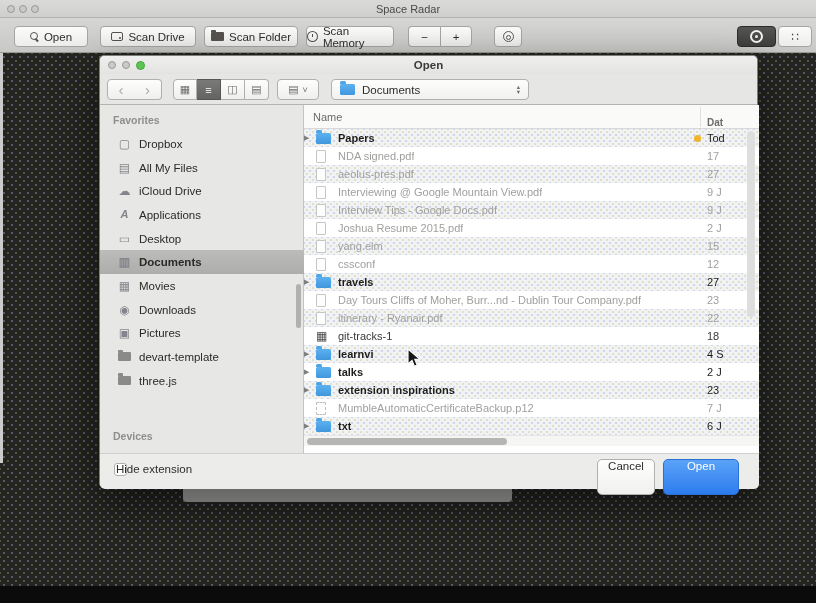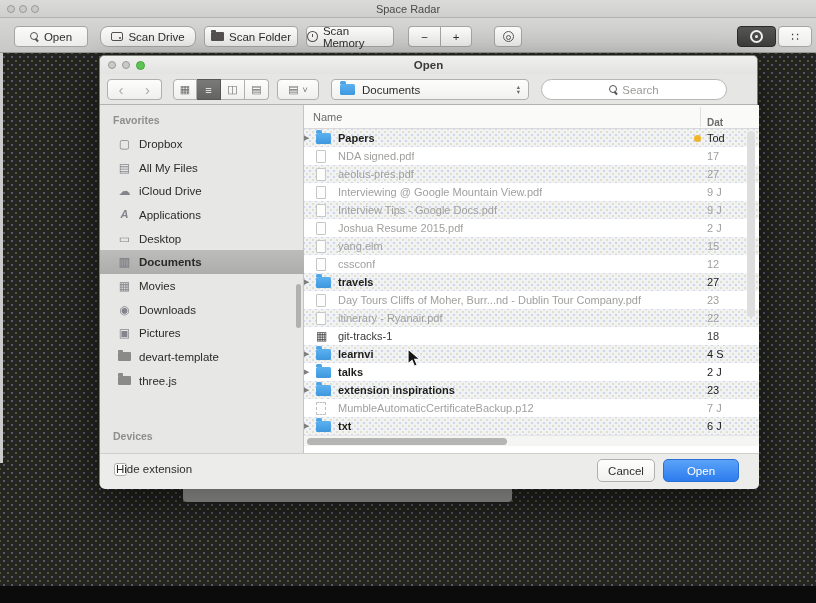--- a/index.html
+++ b/index.html
@@ -100,21 +100,21 @@
   .row-name { flex:0 1 auto; white-space:nowrap; overflow:hidden; margin-right:72px; }
   .tag-dot { position:absolute; left:390px; top:6px; width:7px; height:7px; border-radius:50%; background:#f0b429; display:none; }
   .row-date { position:absolute; left:403px; top:3px; width:36px; white-space:nowrap; overflow:hidden; }
   .h-scroll-track { position:absolute; left:0; top:330px; width:455px; height:11px; background:#f5f5f3; border-top:1px solid #e6e6e4; }
   .h-scroll-thumb { position:absolute; left:3px; top:1.5px; width:200px; height:7px; background:#b5b5b3; border-radius:4px; }
   .v-scroll-thumb { position:absolute; left:443px; top:26px; width:8px; height:186px; background:#dedede; border-radius:4px; }
   .dlg-footer { position:absolute; left:0; top:397px; width:659px; height:36px; background:#ececea;
     border-top:1px solid #cfcfcd; border-radius:0 0 5px 5px; }
   .checkbox { position:absolute; left:14px; top:9px; width:13px; height:13px; background:#fff; border:1px solid #aeaeac; border-radius:3px; }
   .cb-label { position:absolute; left:16px; top:9px; font-size:11.5px; color:#2e2e2c; }
-  .dlg-btn { position:absolute; top:5px; height:23px; border-radius:5px; display:flex; align-items:center; justify-content:center; font-size:11.5px; }
+  .dlg-btn { position:absolute; top:5px; height:36px; border-radius:5px; display:flex; justify-content:center; font-size:11.5px; }
   .btn-cancel { left:497px; width:58px; background:linear-gradient(#fefefc,#f0f0ee); border:1px solid #b0b0ae; color:#2e2e2c; }
   .btn-open { left:563px; width:76px; background:linear-gradient(#5aa3f8,#2d7cee); border:1px solid #2a6fd6; color:#fff; }
 
   .cursor { position:absolute; left:407px; top:348px; z-index:50; }
 </style>
 </head>
 <body>
 
 <div class="screen">
 
@@ -128,21 +128,21 @@
     <span class="tl ring" style="left:19px; top:5px;"></span>
     <span class="tl ring" style="left:31px; top:5px;"></span>
     <div class="app-title">Space Radar</div>
   </div>
 
   <div class="app-toolbar">
     <div class="tb-btn" style="left:14px; width:74px;">
       <span class="mag"></span>
       <span>Open</span>
     </div>
-    <div class="tb-btn" style="left:100px; width:96px;border-radius:8px;">
+    <div class="tb-btn" style="left:100px; width:96px;">
       <span class="drive-ico"></span>
       <span>Scan Drive</span>
     </div>
     <div class="tb-btn" style="left:204px; width:94px;">
       <span class="mini-folder dark"></span>
       <span>Scan Folder</span>
     </div>
     <div class="tb-btn" style="left:306px; width:88px;">
       <span class="clock-ico"></span>
       <span>Scan Memory</span>
@@ -195,24 +195,20 @@
         <span>▤</span>
         <span style="font-size:9px;">˅</span>
       </div>
       <div class="popup" style="left:231px; width:198px; padding:0 8px; gap:7px;">
         <span class="folder-ico"></span>
         <span>Documents</span>
         <span class="stepper">
             <span>▴</span>
             <span>▾</span>
           </span>
-      </div>
-      <div class="search-field" style="left:441px; width:186px;">
-        <span class="mag"></span>
-        <span>Search</span>
       </div>
     </div>
 
     <div class="dlg-body">
 
       <div class="sidebar">
         <div class="sb-section" style="top:9px;">Favorites</div>
         <div class="sb-items">
             <div class="sb-item">
     <span class="sb-ico">▢</span>

